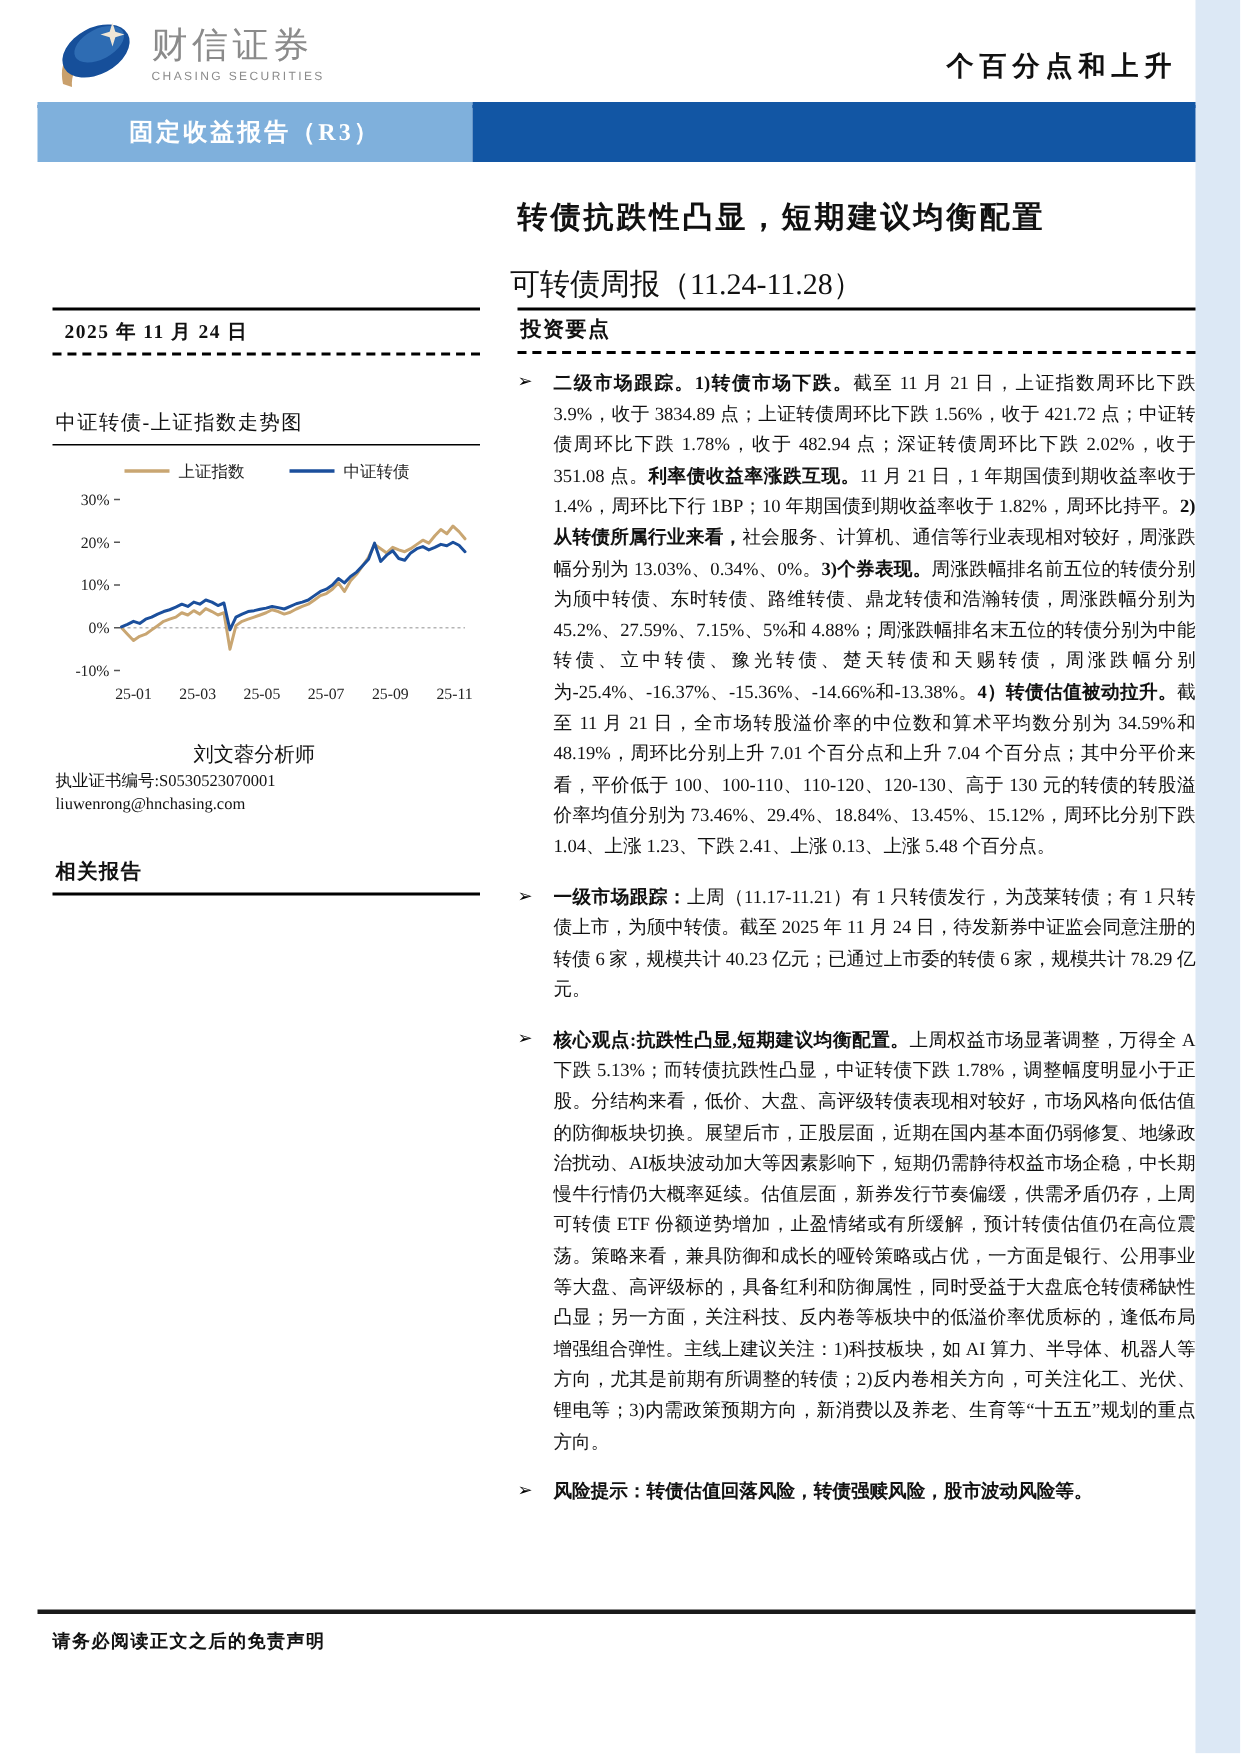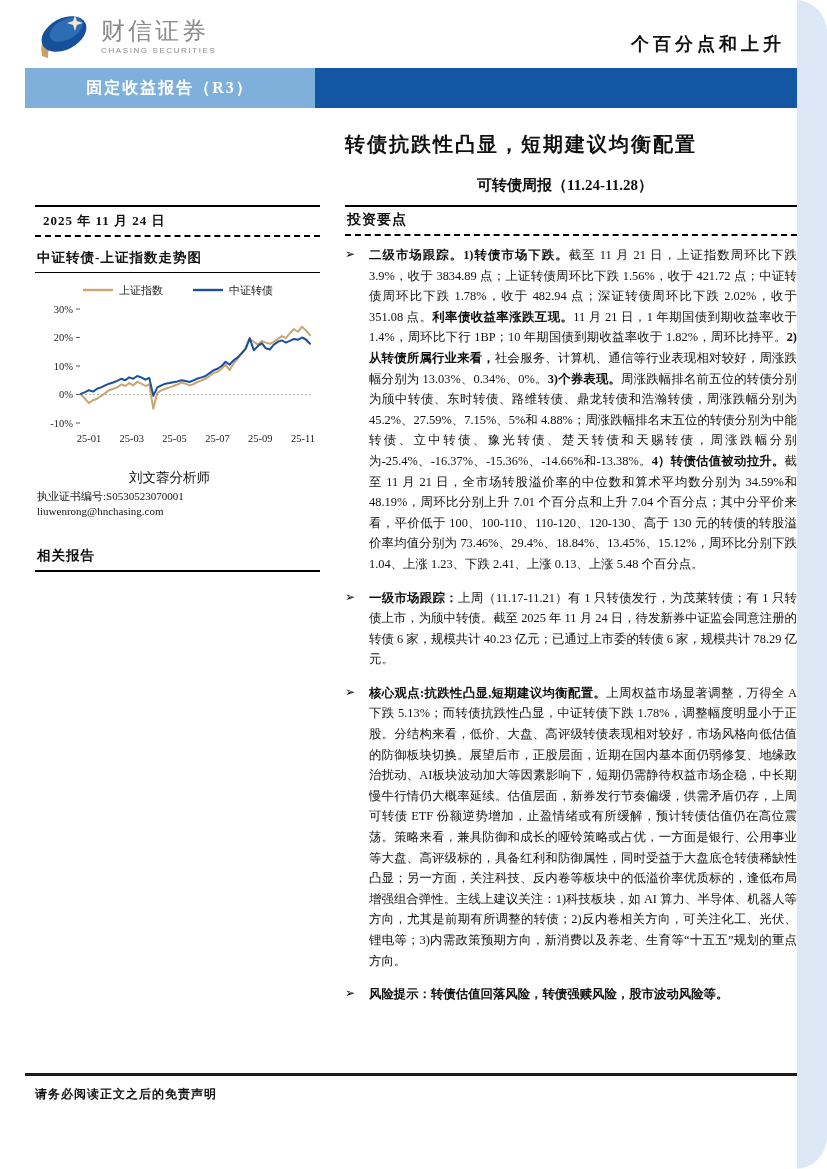--- a/index.html
+++ b/index.html
@@ -1,41 +1,41 @@
 <!DOCTYPE html>
 <html><head>
 <meta charset="utf-8">
 <style>
   html,body{margin:0;padding:0;background:#ffffff;}
   body{font-family:"Liberation Serif","DejaVu Serif",serif;color:#111;}
-  #page{position:relative;width:827px;height:1169px;background:#fff;overflow:hidden;border-radius:32px;}
+  #page{position:relative;width:827px;height:1169px;background:#fff;overflow:hidden;}
   .right-strip{position:absolute;right:0;top:0;width:30px;height:1169px;background:#dce8f5;}
 
   
   .logo-wrap{position:absolute;left:35px;top:10px;display:flex;align-items:center;}
   .logo-text{margin-left:8px;}
   .brand-cn{font-family:"Liberation Sans","DejaVu Sans",sans-serif;font-size:24px;color:#8b8b8b;letter-spacing:3px;line-height:26px;}
   .brand-en{font-family:"Liberation Sans","DejaVu Sans",sans-serif;font-size:8px;color:#8b8b8b;letter-spacing:1.6px;margin-top:2px;}
   .doc-type{position:absolute;right:42px;top:32px;font-size:18px;font-weight:bold;letter-spacing:4px;}
   .blue-rule{position:absolute;left:25px;top:70px;width:772px;height:2px;background:#2a65ab;}
   .banner{position:absolute;left:25px;top:68px;width:772px;height:40px;display:flex;}
   .banner-light{width:290px;background:#7fb0dc;color:#fff;font-weight:bold;font-size:16px;display:flex;align-items:center;justify-content:center;letter-spacing:2px;}
   .banner-dark{flex:1;background:#1256a4;}
 
   
   .report-title{position:absolute;left:345px;top:131px;width:450px;font-size:20px;font-weight:bold;letter-spacing:2px;}
-  .report-subtitle{position:absolute;left:340px;top:176px;width:450px;text-align:center;font-size:15px;font-weight:bold;}
+  .report-subtitle{position:absolute;left:340px;top:176px;width:450px;text-align:left;font-size:20px;font-weight:normal;}
 
   
   .left-col{position:absolute;left:35px;top:205px;width:285px;}
   .solid-line{border-top:2px solid #000;}
   .thin-line{border-top:1.5px solid #000;}
   .dashed-line{border-top:2px dashed #000;}
   .date-row{font-size:13px;font-weight:bold;padding:5px 0 5px 8px;letter-spacing:1px;}
-  .chart-title{font-size:13.5px;font-weight:bold;padding:0 0 5px 2px;margin-top:12px;letter-spacing:1px;}
+  .chart-title{font-size:13.5px;font-weight:normal;padding:0 0 5px 2px;margin-top:36px;letter-spacing:1px;}
   .chart-box{padding-top:6px;text-align:center;}
   .analyst-row{display:flex;justify-content:center;padding:14px 18px 2px 2px;font-size:13.5px;font-weight:normal;}
   .license,.email{font-size:11px;padding-left:2px;line-height:15px;}
   .related{font-size:13.5px;font-weight:bold;padding:28px 0 5px 2px;letter-spacing:1px;}
 
   
   .right-col{position:absolute;left:345px;top:205px;width:452px;}
   .section-header{font-size:14px;font-weight:bold;padding:4px 0 5px 2px;letter-spacing:1px;}
   .bullets{padding-top:9px;}
   .bullet-item{display:flex;margin-bottom:13px;}

